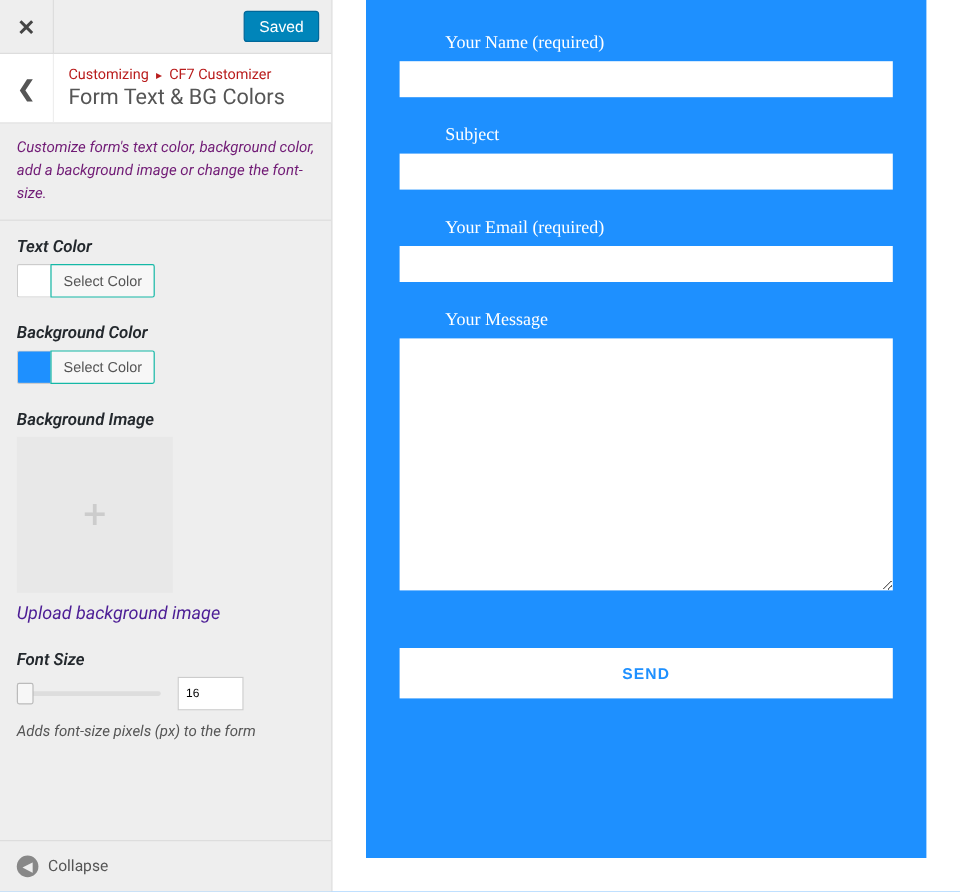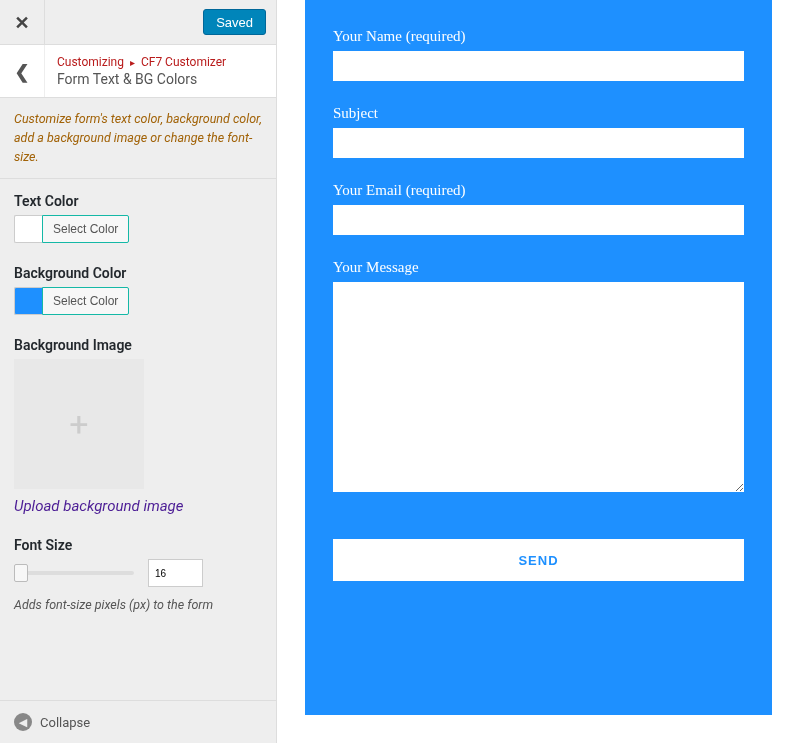--- a/index.html
+++ b/index.html
@@ -74,47 +74,48 @@
     }
     .breadcrumb-path {
       font-size: 12px;
       color: #b91c1c;
     }
     .breadcrumb-path .sep {
       margin: 0 3px;
       font-size: 10px;
     }
     .breadcrumb-title {
-      font-size: 14px;
+      font-size: 18px;
       font-weight: 400;
       color: #555;
       margin-top: 2px;
     }
     .description {
       padding: 12px 14px;
       font-style: italic;
-      color: #a16207;
+      color: #701a75;
       font-size: 12.5px;
       line-height: 1.5;
       border-bottom: 1px solid #ddd;
     }
     .controls {
       padding: 14px;
       flex: 1;
       overflow: auto;
     }
     .control-group {
       margin-bottom: 22px;
     }
     .control-label {
       font-weight: 600;
       color: #23282d;
       font-size: 14px;
       margin-bottom: 6px;
       display: block;
+      font-style: italic;
     }
     .color-row {
       display: flex;
       align-items: stretch;
     }
     .color-swatch {
       width: 28px;
       height: 28px;
       border: 1px solid #ccc;
       border-right: none;
@@ -221,20 +222,21 @@
     }
     .form-field {
       margin-bottom: 24px;
     }
     .form-label {
       color: #fff;
       font-size: 15px;
       font-family: Georgia, serif;
       margin-bottom: 6px;
       display: block;
+      margin-left: 38px;
     }
     .form-input {
       width: 100%;
       height: 30px;
       background: #fff;
       border: none;
       padding: 0 8px;
     }
     .form-textarea {
       width: 100%;

